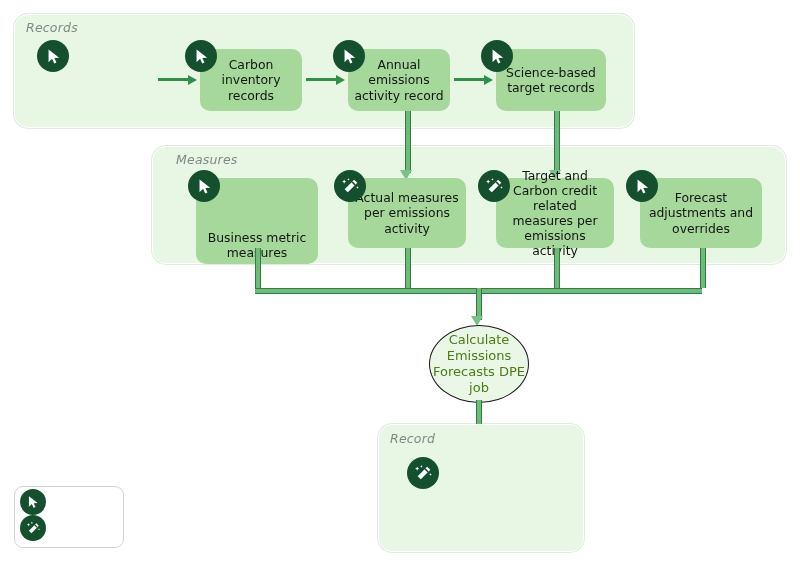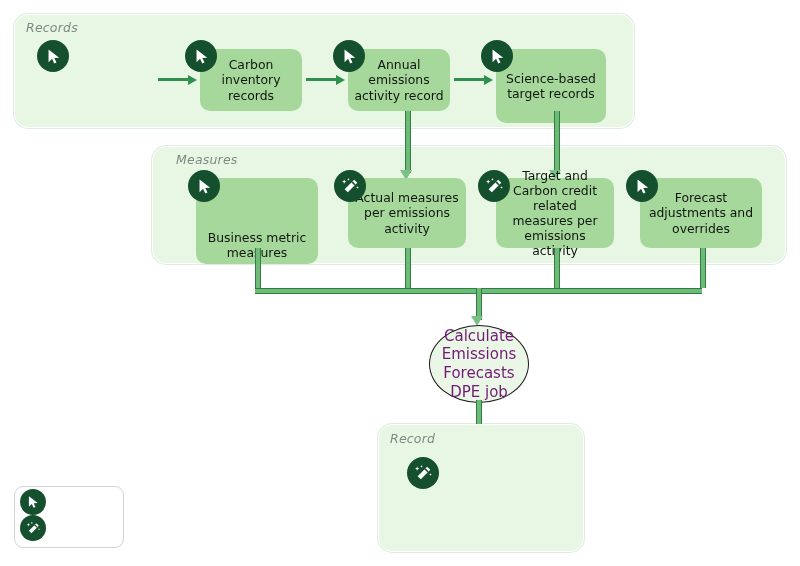--- a/index.html
+++ b/index.html
@@ -55,23 +55,23 @@
   .ellipse {
     position: absolute;
     background: #eaf7e6;
     border: 1.4px solid #1a1a1a;
     border-radius: 50%;
     box-sizing: border-box;
     display: flex;
     align-items: center;
     justify-content: center;
     text-align: center;
-    font-size: 15px;
+    font-size: 13px;
     line-height: 1.24;
-    color: #701a75;
+    color: #4d7c0f;
   }
 
   
   .badge {
     position: absolute;
     width: 32px;
     height: 32px;
     border-radius: 50%;
     background: #15502e;
     display: flex;
@@ -162,21 +162,21 @@
 
   <div class="node" style="left:348px; top:49px; width:102px; height:62px;">
     <span class="node-label">Annual emissions activity record</span>
   </div>
   <div class="badge" style="left:333px; top:40px;">
     <svg width="17" height="17" viewBox="0 0 24 24" aria-hidden="true">
       <path d="M5 2 L5 20 L10 15.3 L13 22 L16.2 20.4 L13.2 14 L20 13.6 Z" fill="#ffffff"></path>
     </svg>
   </div>
 
-  <div class="node" style="left:496px; top:49px; width:110px; height:74px;">
+  <div class="node" style="left:496px; top:49px; width:110px; height:62px;">
     <span class="node-label">Science-based target records</span>
   </div>
   <div class="badge" style="left:481px; top:40px;">
     <svg width="17" height="17" viewBox="0 0 24 24" aria-hidden="true">
       <path d="M5 2 L5 20 L10 15.3 L13 22 L16.2 20.4 L13.2 14 L20 13.6 Z" fill="#ffffff"></path>
     </svg>
   </div>
 
   <div class="conn h" style="left:158px; top:78px; width:30px; background:#2f8f4c;"></div>
   <div class="arrowhead right" style="left:188px; top:74.5px;"></div>

